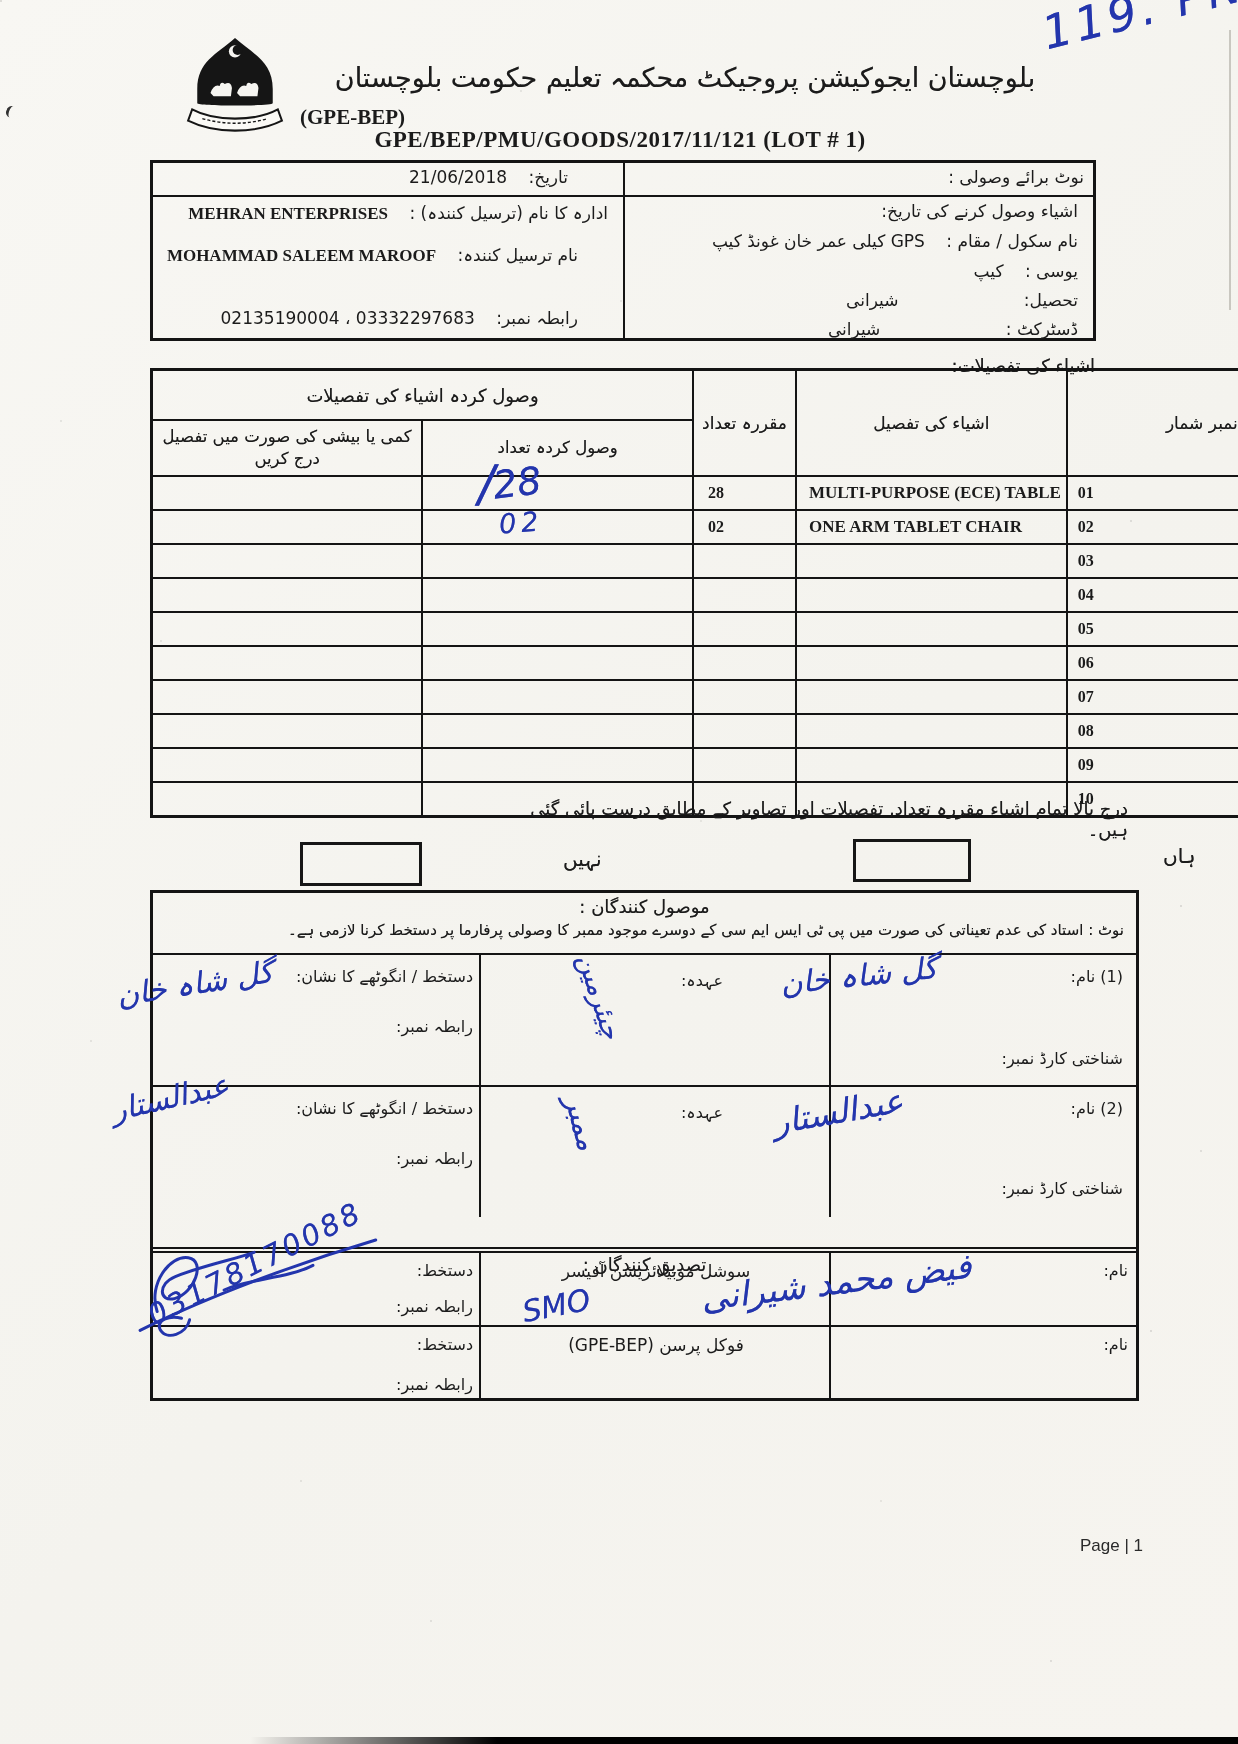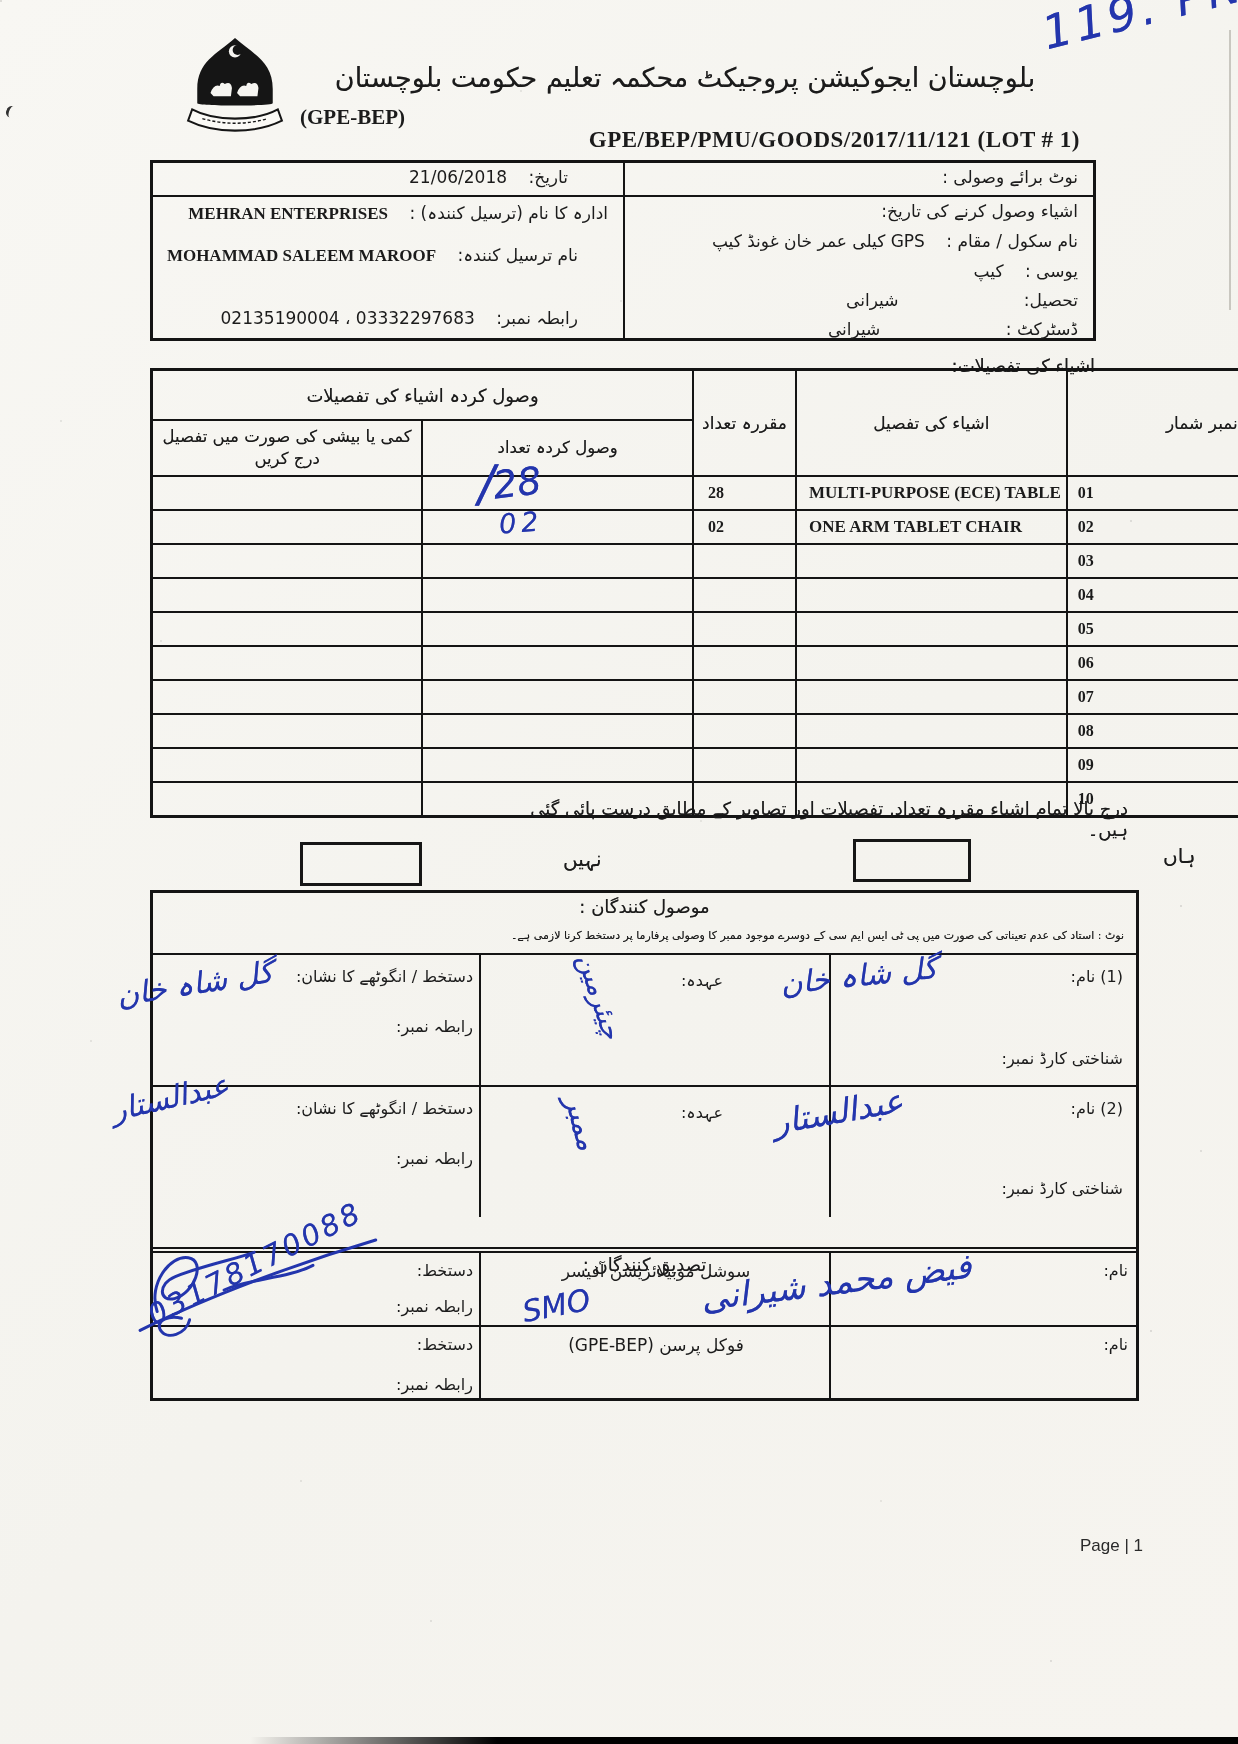--- a/index.html
+++ b/index.html
@@ -6,21 +6,21 @@
   #page{position:relative;width:1238px;height:1744px;margin:0 auto;overflow:hidden;
         background:linear-gradient(135deg,#f8f7f3 0%,#f4f3ee 55%,#f6f4ef 100%);
         font-family:"DejaVu Sans",sans-serif;color:#1b1b1b;}
   .abs{position:absolute;}
   .u{direction:rtl;font-family:"DejaVu Sans",sans-serif;text-shadow:0 0 .4px rgba(20,20,20,.55);}
   .serif{font-family:"Liberation Serif","DejaVu Serif",serif;}
   .ink{color:#2335ad;font-style:italic;text-shadow:0 0 .6px rgba(35,53,173,.7);white-space:nowrap;}
   
   .org-title{left:300px;top:62px;width:770px;text-align:center;font-size:27px;}
   .gpe{left:300px;top:105px;width:640px;text-align:left;font-size:21px;font-weight:bold;}
-  .refline{left:160px;top:127px;width:920px;text-align:right;font-size:23px;font-weight:bold;letter-spacing:.5px;}
+  .refline{left:160px;top:127px;width:920px;text-align:center;font-size:23px;font-weight:bold;letter-spacing:.5px;}
   
   .infobox{left:150px;top:160px;width:940px;height:175px;border:3px solid #141414;}
   .infobox .divider{position:absolute;left:470px;top:0;bottom:0;border-left:2px solid #141414;}
   .infobox .hline{position:absolute;left:0;right:0;top:32px;border-top:2px solid #141414;}
   .iline{position:absolute;direction:rtl;text-align:right;font-size:17px;white-space:nowrap;}
   .val-gap{margin-right:120px;}
   .val-sm-gap{margin-right:16px;text-align:right;}
   
   .goods-label{left:850px;top:339px;width:245px;text-align:right;font-size:18px;margin-top:16px;}
   table.goods{position:absolute;left:150px;top:368px;width:1189px;border-collapse:collapse;table-layout:fixed;}
@@ -38,21 +38,21 @@
   .qty-ink{position:absolute;}
   .qty-ink-1{left:70px;top:-16px;font-size:38px;transform:rotate(-7deg);}
   .qty-ink-1::before{content:"/";position:absolute;left:-15px;top:-10px;font-size:50px;transform:rotate(6deg);}
   .qty-ink-2{left:76px;top:-4px;font-size:27px;letter-spacing:5px;transform:rotate(-4deg);}
   
   .statement{right:110px;top:798px;width:620px;direction:rtl;text-align:right;font-size:18px;}
   .chkbox{border:3px solid #161616;}
   
   .rbox{left:150px;top:890px;width:983px;height:505px;border:3px solid #141414;}
   .rbox .sect-title{position:absolute;left:0;right:0;text-align:center;font-size:18px;}
-  .rbox .note{position:absolute;left:12px;right:12px;top:28px;direction:rtl;text-align:right;font-size:11px;margin-top:8px;}
+  .rbox .note{position:absolute;left:12px;right:12px;top:28px;direction:rtl;text-align:right;font-size:15px;}
   .rrow{position:absolute;left:0;right:0;border-top:2px solid #141414;}
   .vl{position:absolute;top:0;bottom:0;border-left:2px solid #141414;}
   .vl1{left:326px;} .vl2{left:676px;}
   .clabel{position:absolute;direction:rtl;text-align:right;font-size:16px;white-space:nowrap;}
   .sig-svg{stroke:#2335ad;fill:none;stroke-width:3;stroke-linecap:round;stroke-linejoin:round;}
   
   .page-footer{left:1080px;top:1536px;font-size:17px;font-family:"Liberation Sans",sans-serif;color:#2a2a2a;}
   .bottom-bar{left:250px;top:1737px;width:988px;height:7px;background:linear-gradient(to right,rgba(0,0,0,0),#000 25%);}
   .fold{left:1229px;top:30px;width:2px;height:280px;background:#c9c7c0;}
   .stray{left:6px;top:106px;width:8px;height:12px;border-left:3px solid #333;border-radius:60% 0 0 60%;transform:rotate(18deg);}
@@ -105,21 +105,21 @@
     </div>
     <div class="iline" style="left:0;top:82px;width:425px;">
       <span>نام ترسیل کنندہ:</span>
       <span class="val-sm-gap serif" style="font-weight:bold;">MOHAMMAD SALEEM MAROOF</span>
     </div>
     <div class="iline" style="left:0;bottom:10px;width:425px;">
       <span>رابطہ نمبر:</span>
       <span class="val-sm-gap">03332297683 ، 02135190004</span>
     </div>
 
-    <div class="iline" style="left:470px;top:4px;width:455px;">نوٹ برائے وصولی :</div>
+    <div class="iline" style="left:470px;top:4px;width:455px;padding-left:6px;">نوٹ برائے وصولی :</div>
     <div class="iline" style="left:470px;top:38px;width:455px;">اشیاء وصول کرنے کی تاریخ:</div>
     <div class="iline" style="left:470px;top:68px;width:455px;">
       <span>نام سکول / مقام :</span>
       <span class="val-sm-gap">GPS کیلی عمر خان غونڈ کیپ</span>
     </div>
     <div class="iline" style="left:470px;top:98px;width:455px;">
       <span>یوسی :</span>
       <span class="val-sm-gap">کیپ</span>
     </div>
     <div class="iline" style="left:470px;top:127px;width:455px;">

